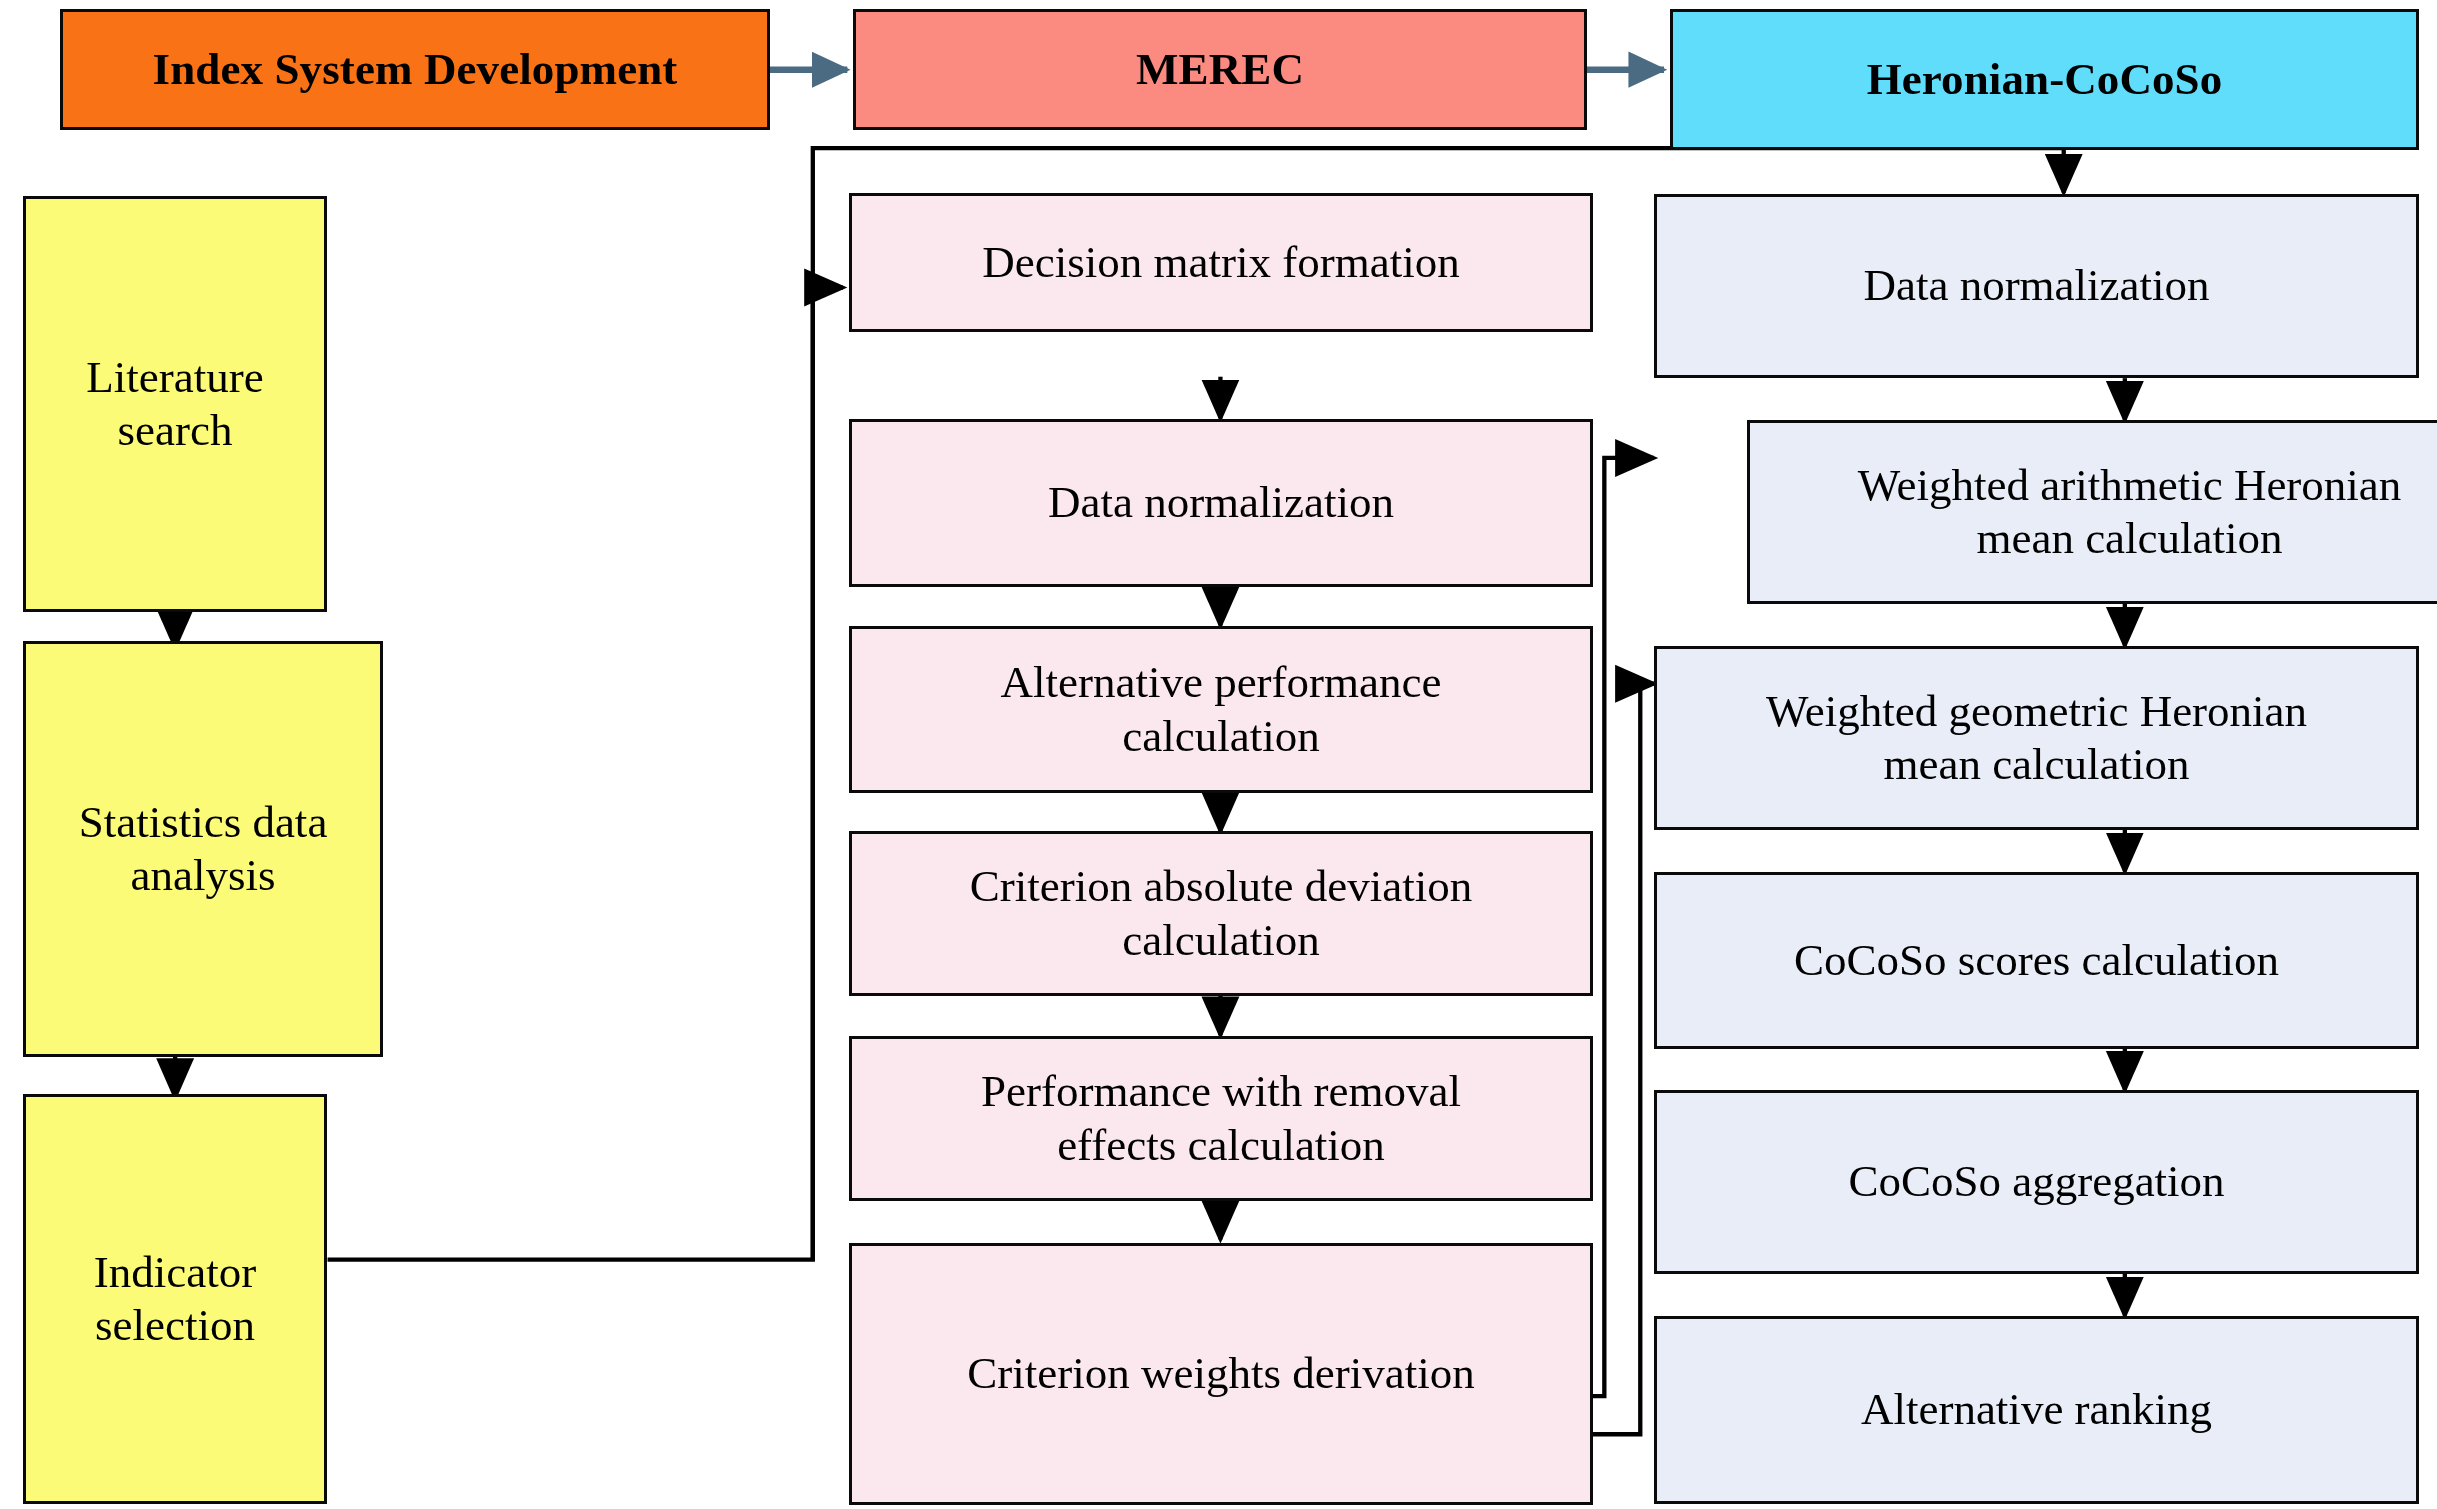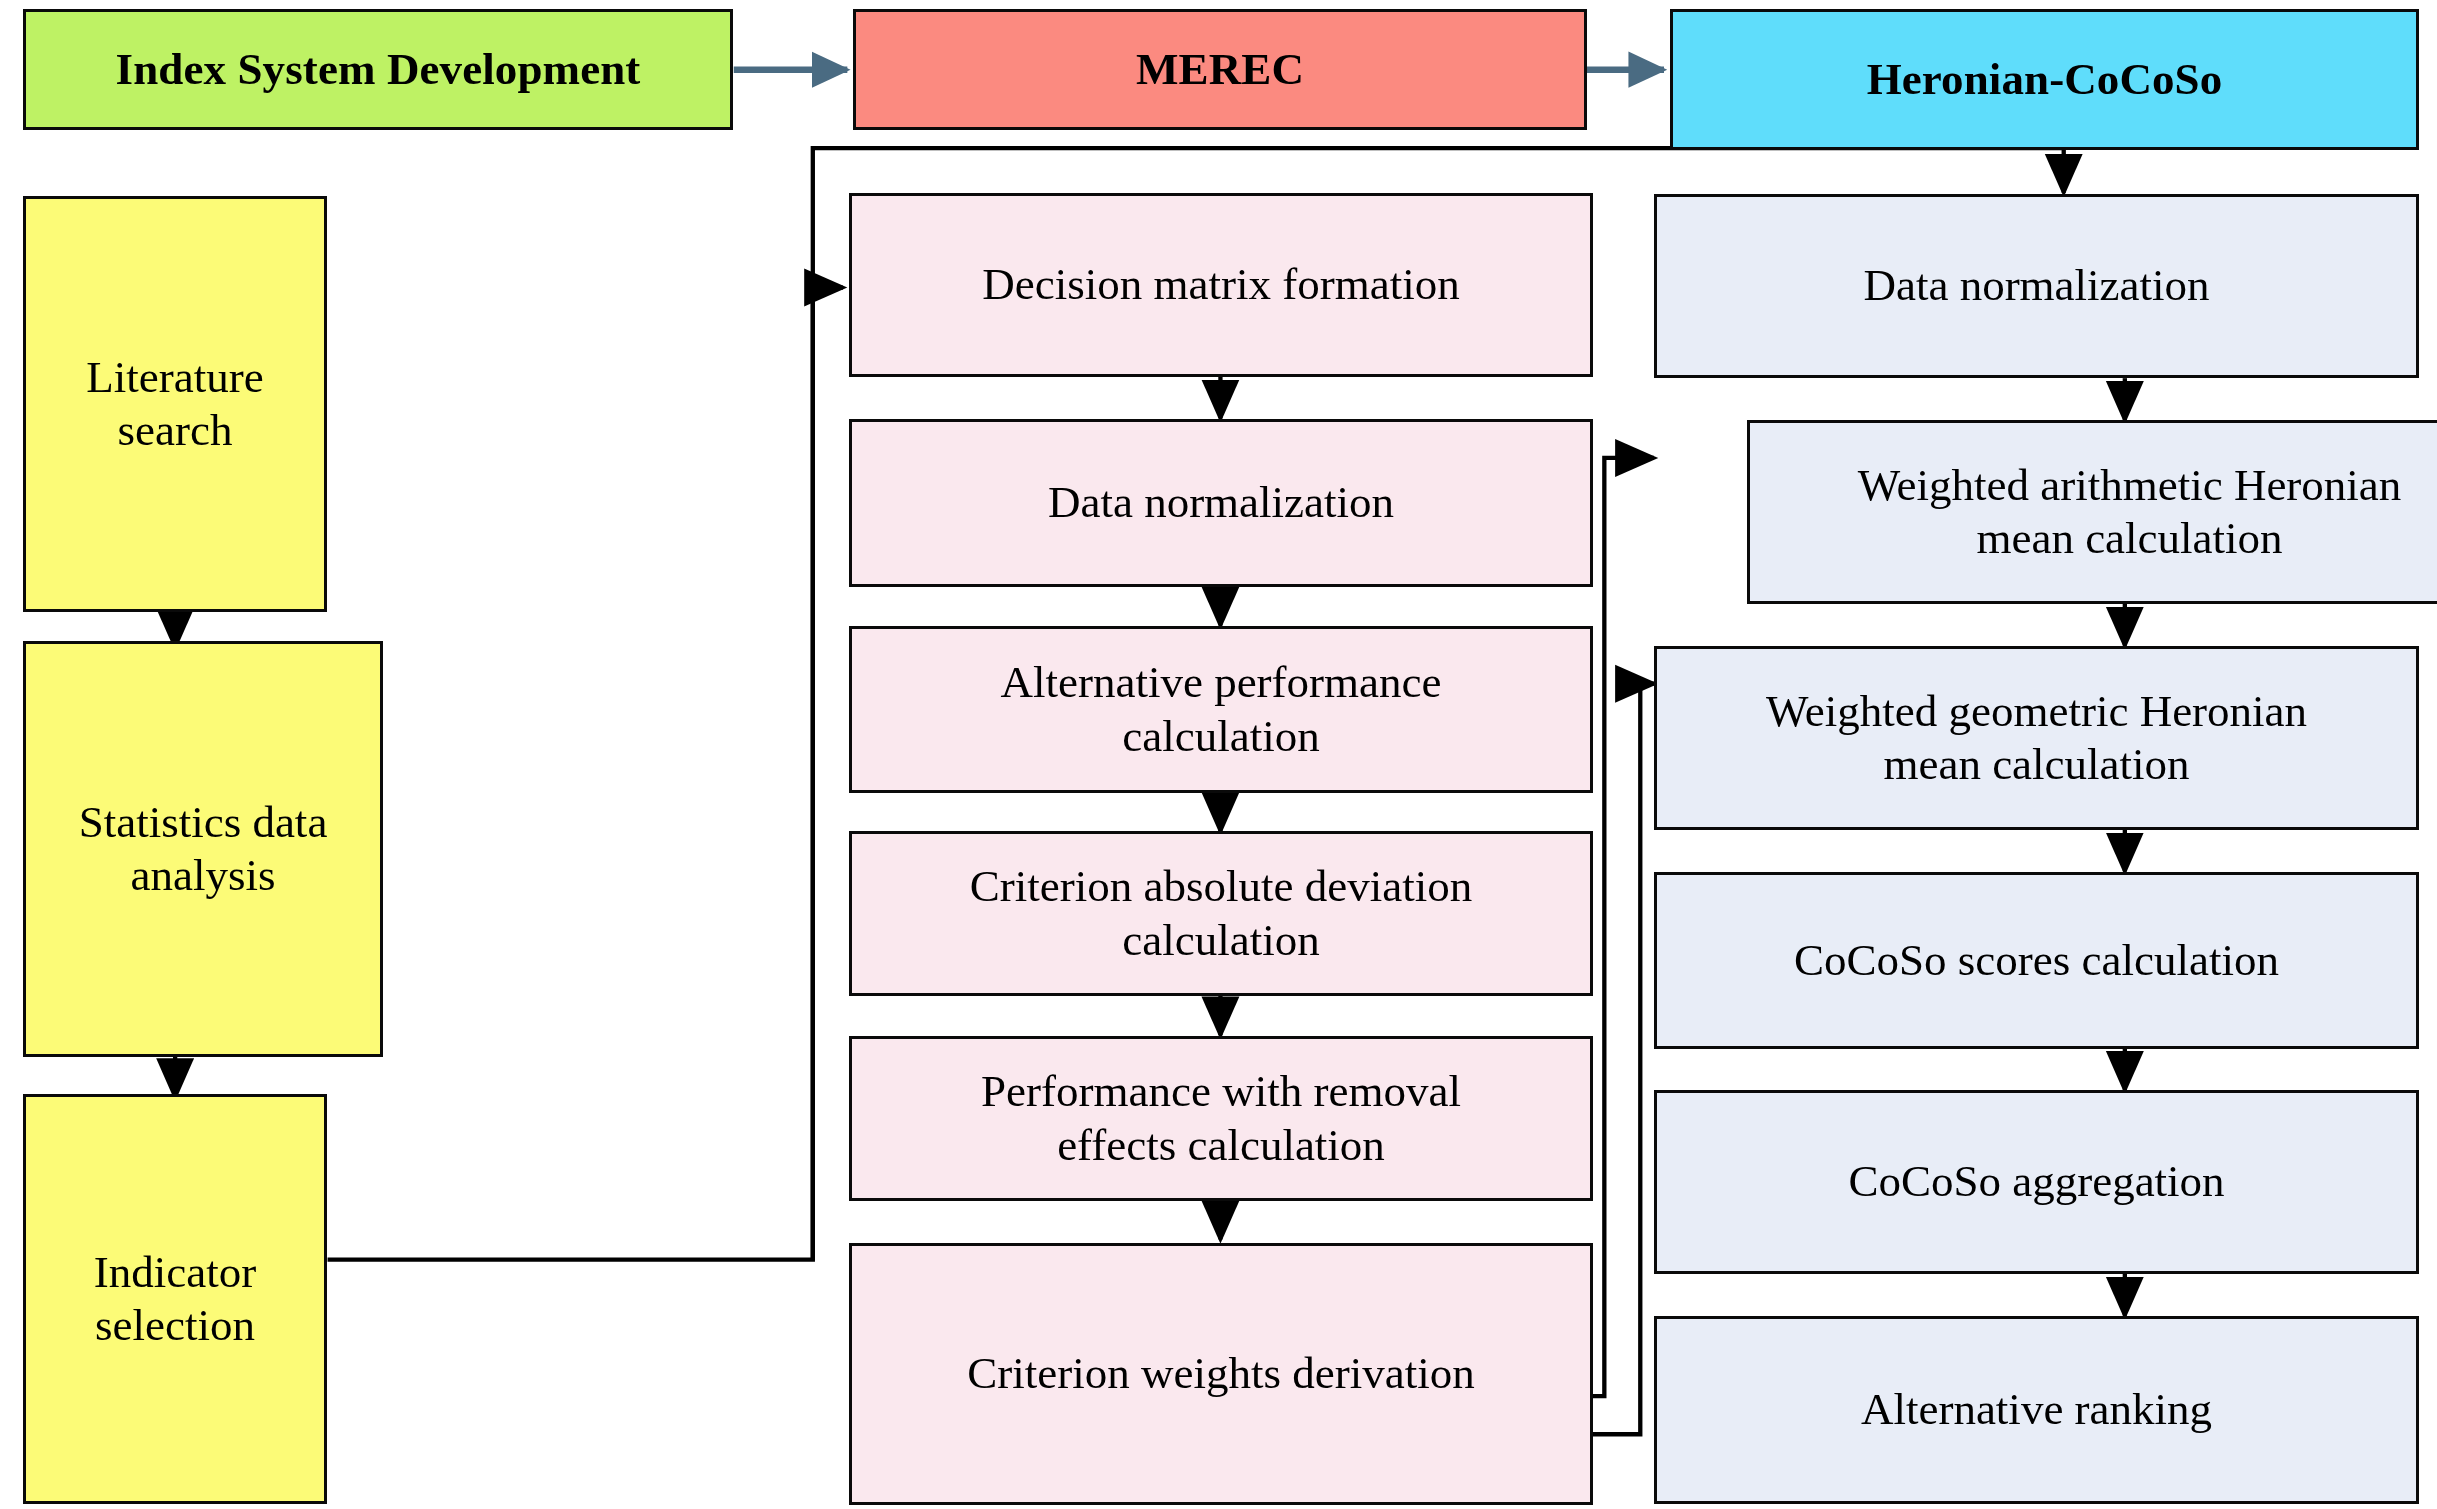--- a/index.html
+++ b/index.html
@@ -37,21 +37,21 @@
     padding: 0 13px;
   }
   .header-node {
     font-weight: bold;
     font-size: 45px;
     letter-spacing: 0.1px;
   }
   .stage-node {
     font-size: 45px;
   }
-  .c-gold   { background: #bef264; }
+  .c-gold   { background: #f97316; margin-left: 37px; }
   .c-salmon { background: #FB8A80; }
   .c-cyan   { background: #5FDDFB; }
   .c-yellow { background: #FCFB77; }
   .c-pink   { background: #FAE8EE; }
   .c-blue   { background: #E8EDF7; }
   .node-label {
     display: block;
     width: 100%;
     white-space: pre-line;
   }
@@ -115,21 +115,21 @@
   </div>
 
   <div class="node stage-node c-yellow" style="left:23px; top:641px; width:360px; height:416px;">
     <span class="node-label">Statistics data analysis</span>
   </div>
 
   <div class="node stage-node c-yellow" style="left:23px; top:1094px; width:304px; height:410px;">
     <span class="node-label">Indicator selection</span>
   </div>
 
-  <div class="node stage-node c-pink" style="left:849px; top:193px; width:744px; height:184px;">
+  <div class="node stage-node c-pink" style="left:849px; top:193px; width:744px; height:139px;">
     <span class="node-label">Decision matrix formation</span>
   </div>
 
   <div class="node stage-node c-pink" style="left:849px; top:419px; width:744px; height:168px;">
     <span class="node-label">Data normalization</span>
   </div>
 
   <div class="node stage-node c-pink" style="left:849px; top:626px; width:744px; height:167px;">
     <span class="node-label">Alternative performance
 calculation</span>

